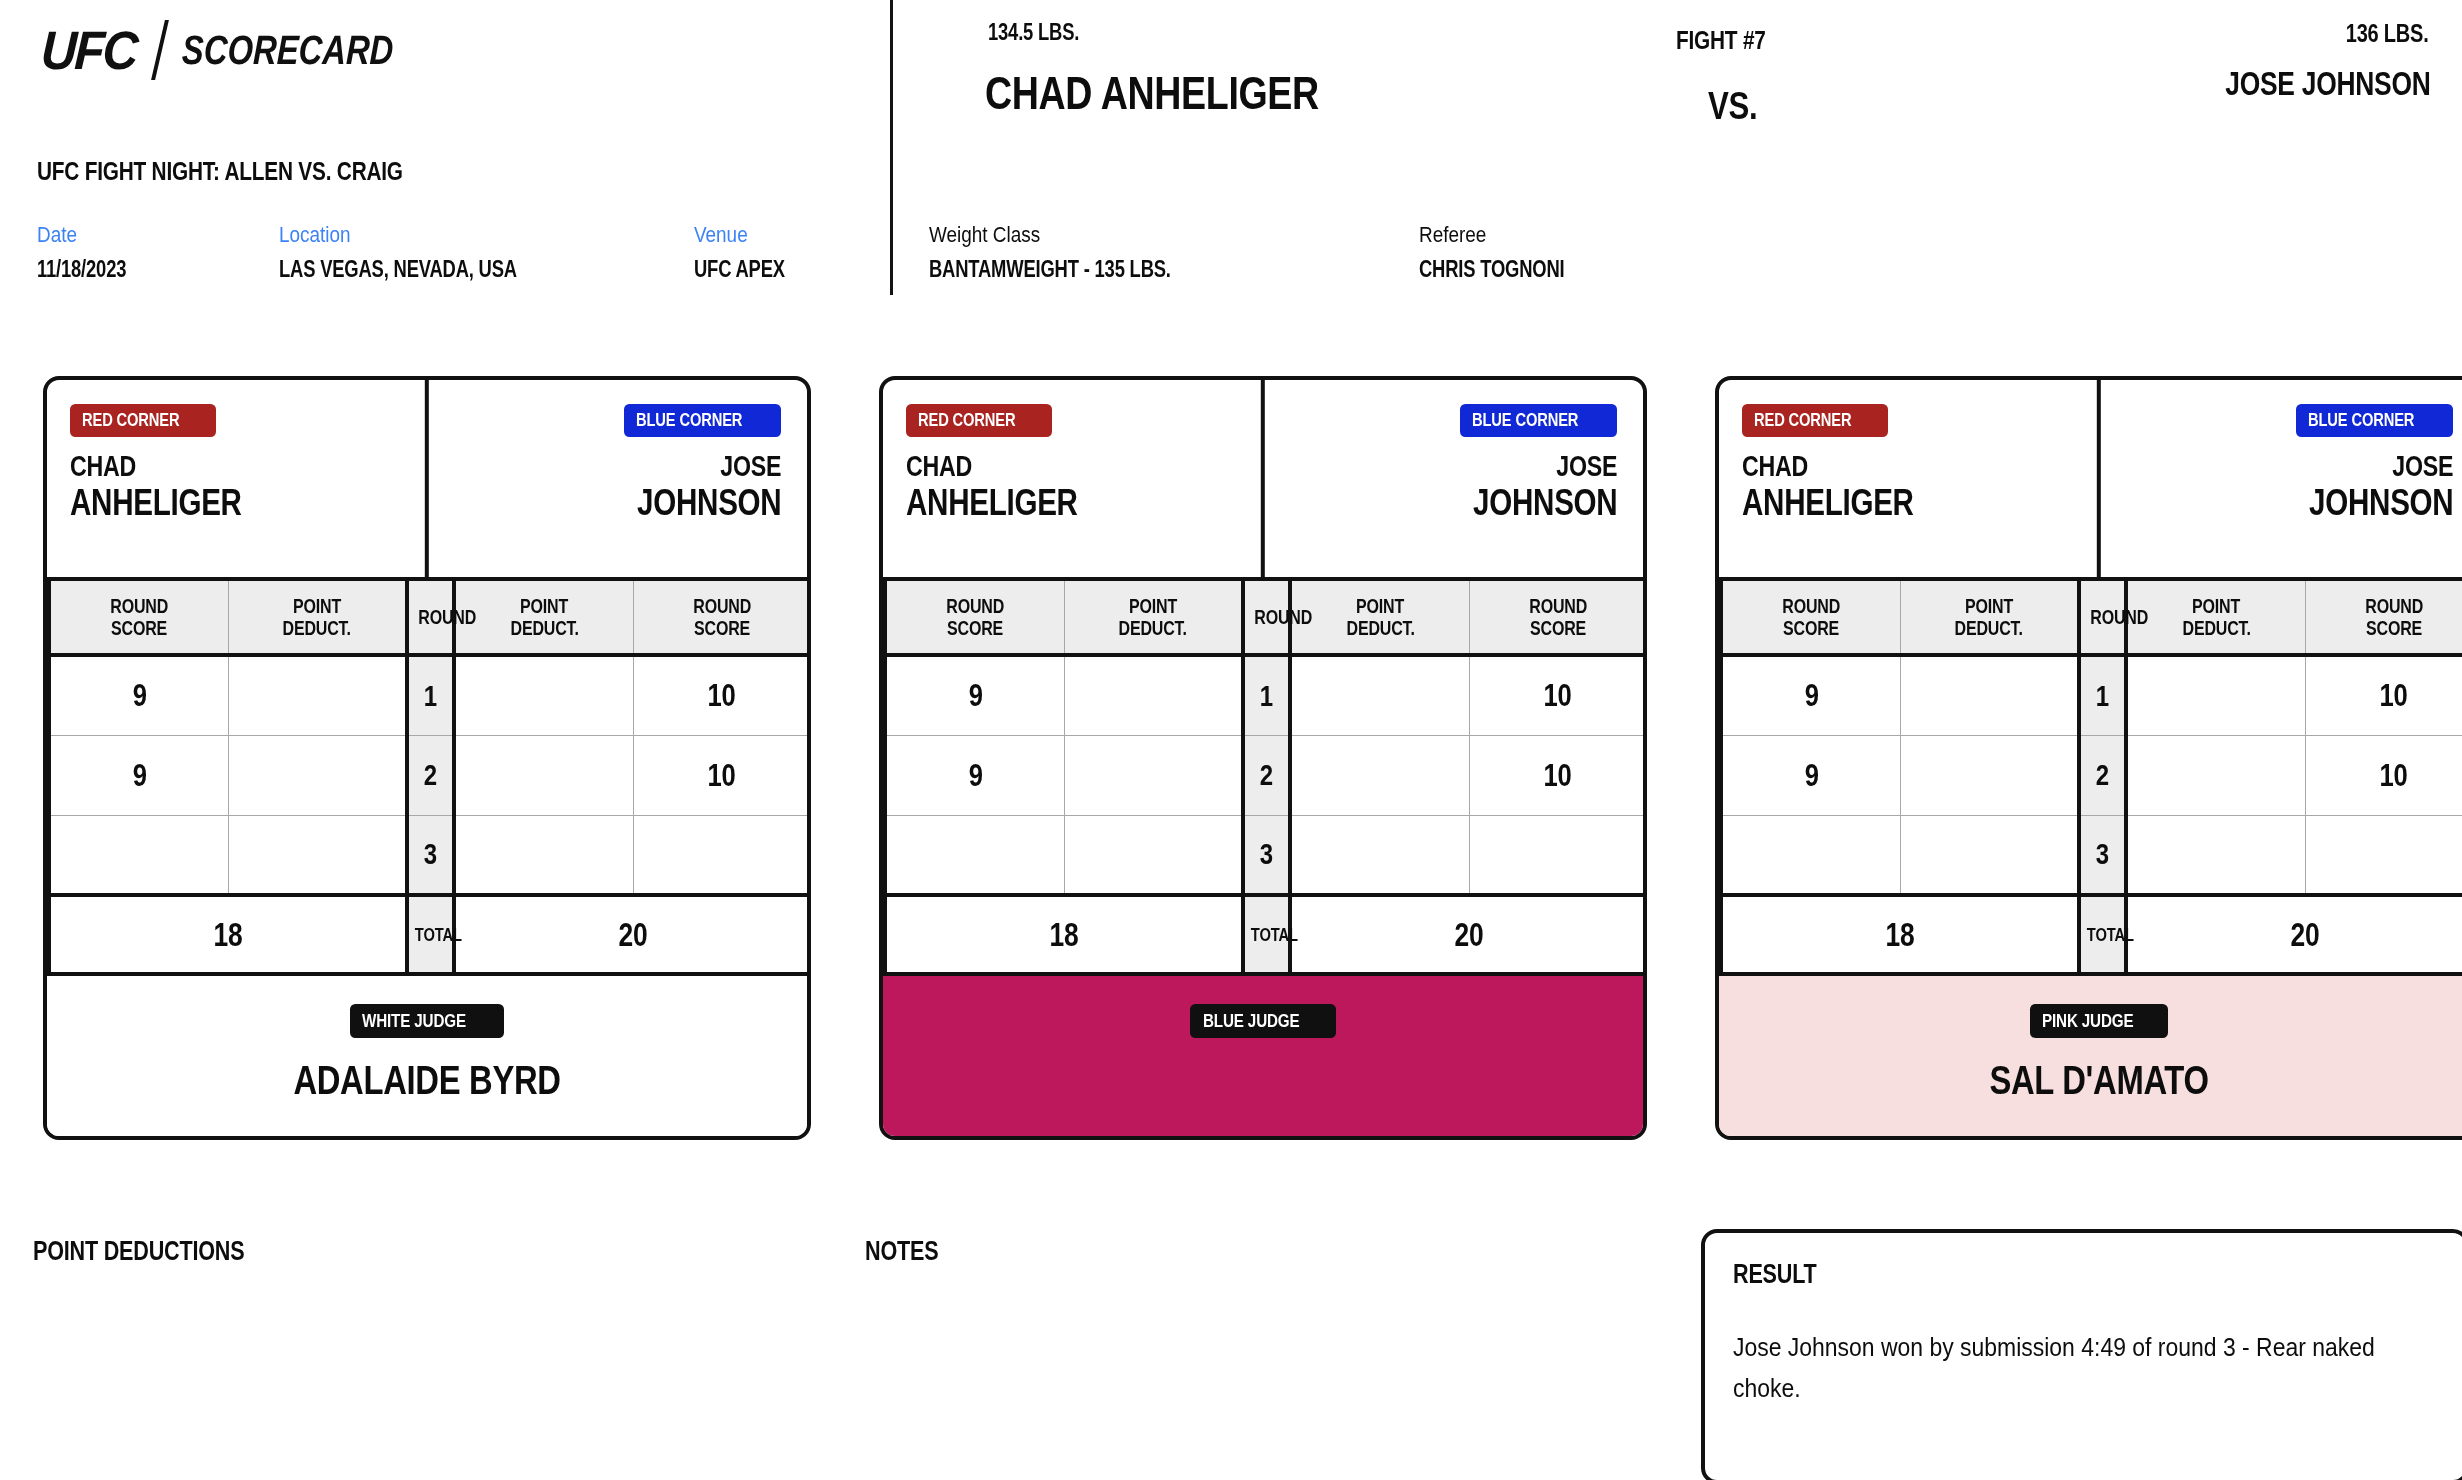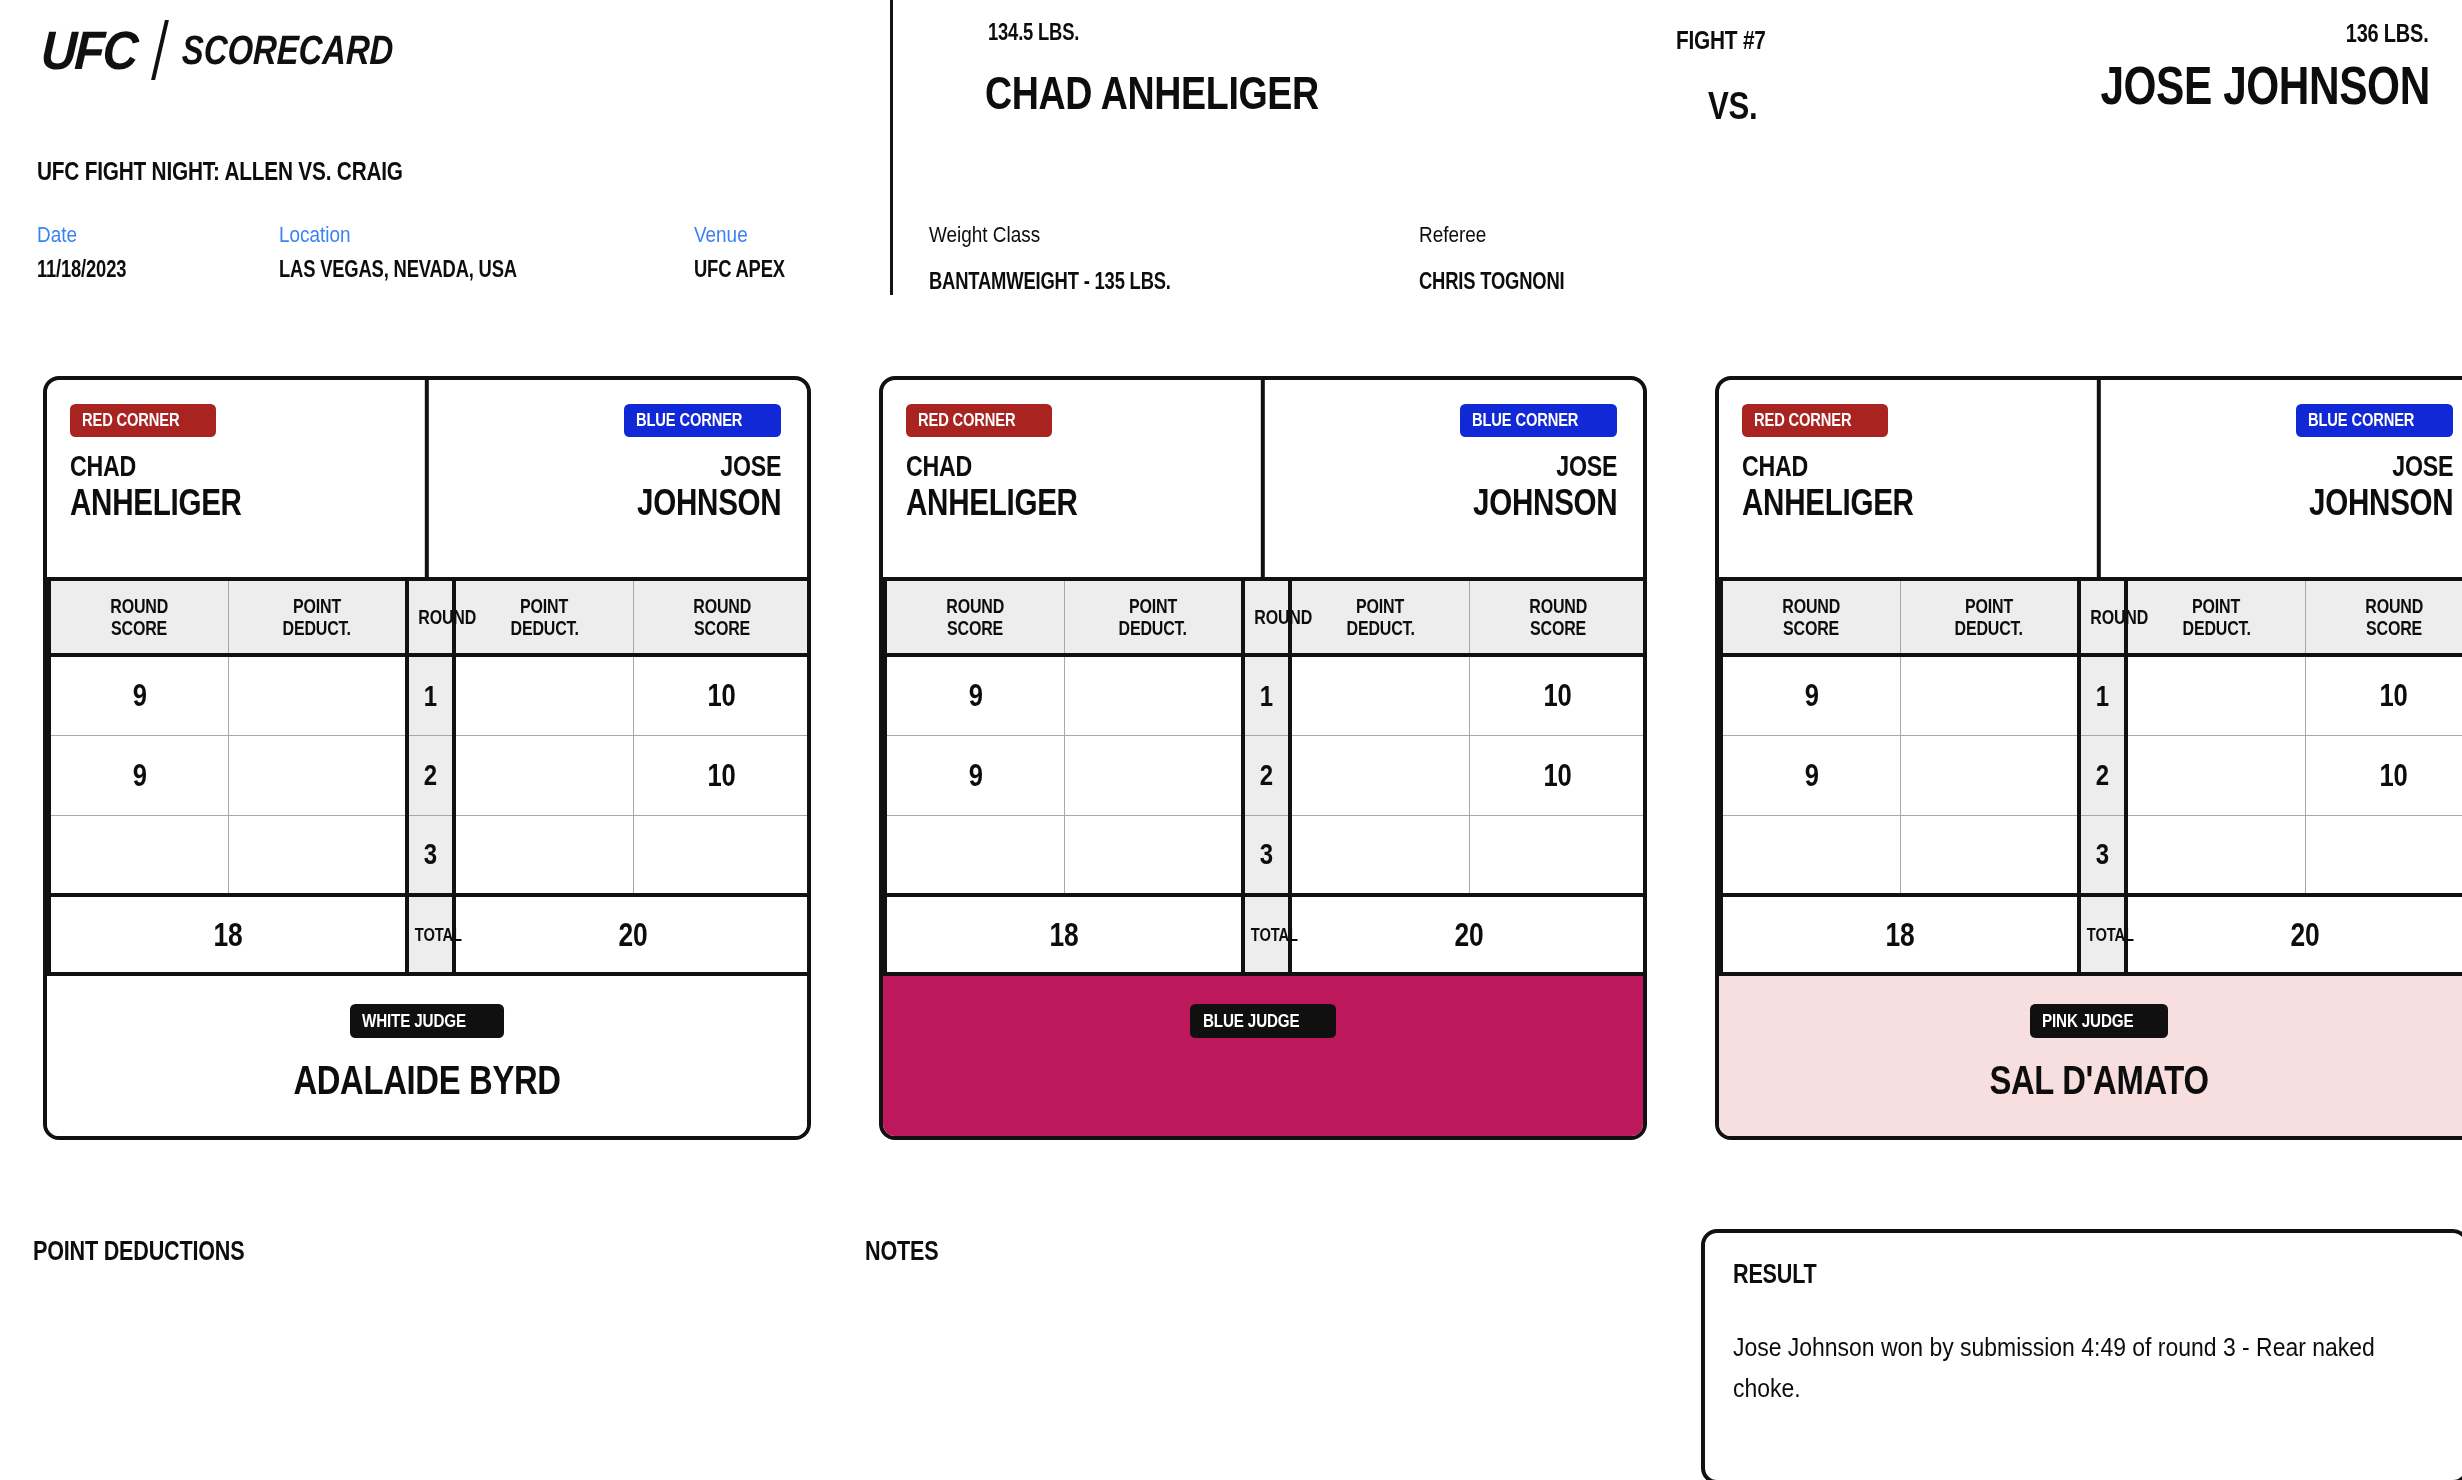--- a/index.html
+++ b/index.html
@@ -62,27 +62,27 @@
   #meta-loc  { left: 279px; }
   #meta-venue{ left: 694px; }
 
   .vrule { position: absolute; left: 890px; top: 0; width: 2.6px; height: 295px; background: #131313; }
 
   .f-weight-l { position: absolute; left: 988px; top: 19.3px; font-size: 23px; }
   .f-name-l   { position: absolute; left: 985px; top: 65px; font-size: 47px; }
   .fight-no   { position: absolute; left: 1676px; top: 24.6px; font-size: 26px; }
   .vs-word    { position: absolute; left: 1708px; top: 84px; font-size: 39px; }
   .f-weight-r { position: absolute; right: 33px; top: 19.3px; font-size: 25px; text-align: right; }
-  .f-name-r   { position: absolute; right: 32px; top: 55px; font-size: 53px; text-align: left; }
+  .f-name-r   { position: absolute; right: 32px; top: 65px; font-size: 33px; text-align: left; }
 
   .wc-block { position: absolute; top: 222px; }
   #wc-class { left: 929px; }
   #wc-ref   { left: 1419px; }
   .wc-block .lbl { font-size: 22px; display: block; }
-  .wc-block .val { font-size: 23px; display: block; margin-top: 20px; }
+  .wc-block .val { font-size: 23px; display: block; margin-top: 8px; }
 
   
   .cards { position: absolute; left: 0; top: 376px; width: 2462px; height: 568px; margin-left: 14px; }
   .card {
     position: absolute; top: 0; width: 768px; height: 764px;
     border: 4.4px solid #111; border-radius: 16px;
     background: #fff; overflow: hidden;
   }
   #card-0 { left: 29px; }
   #card-1 { left: 865px; }

